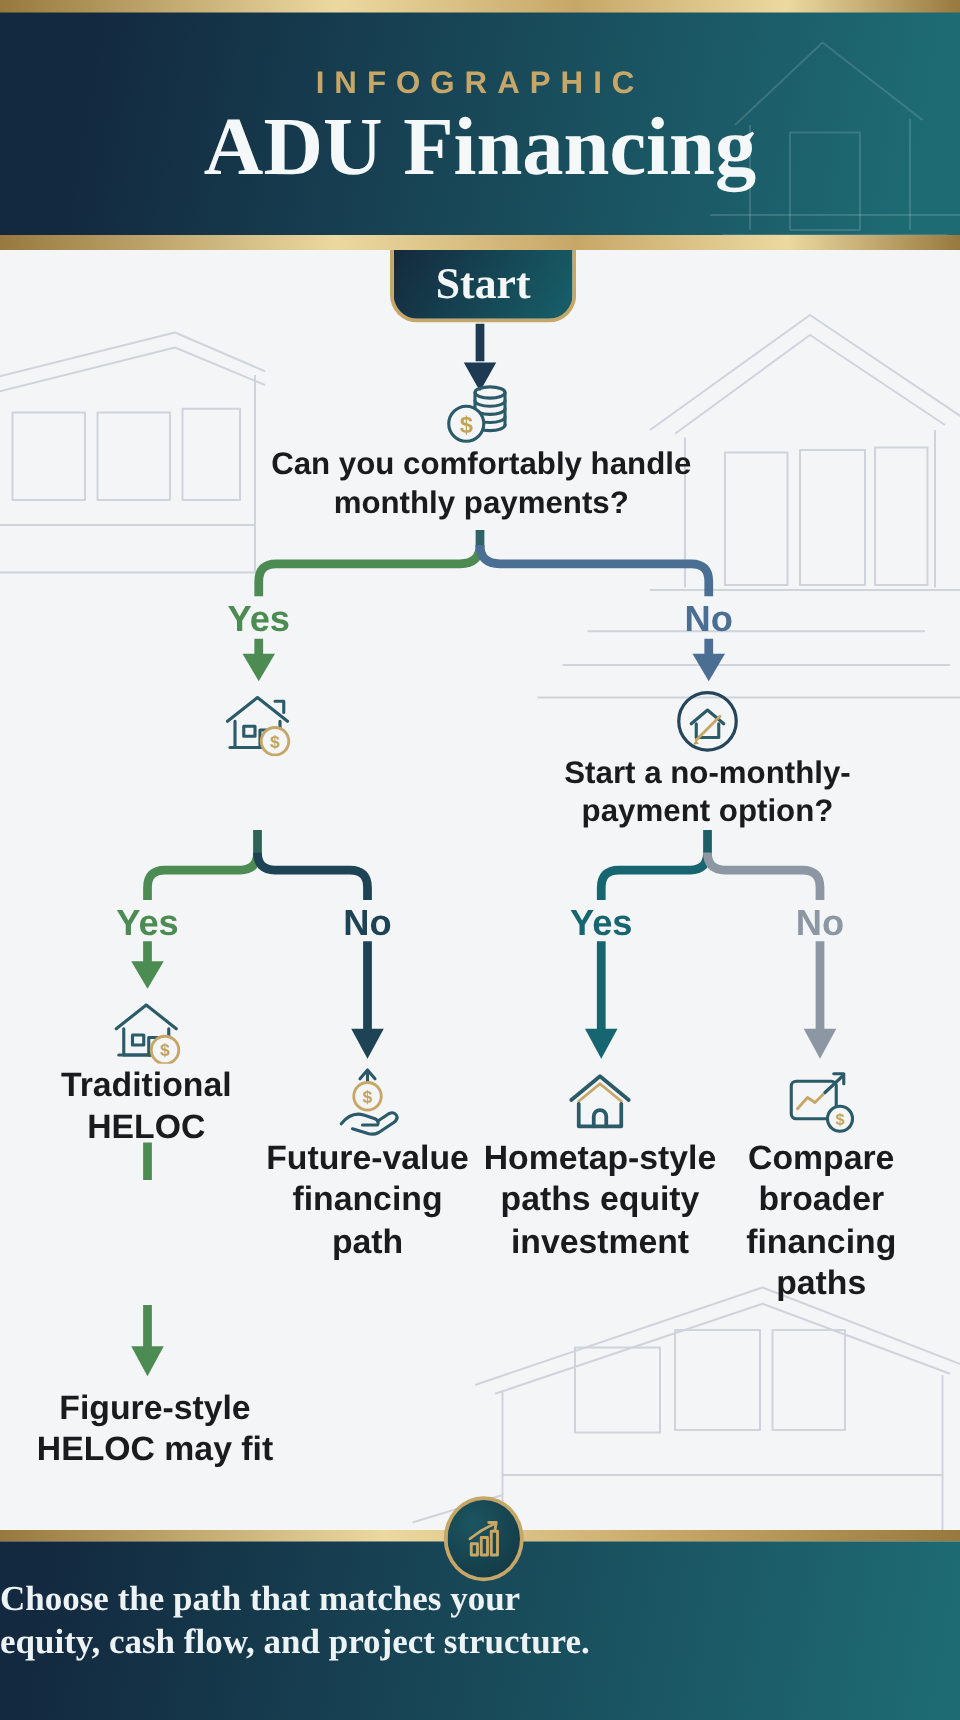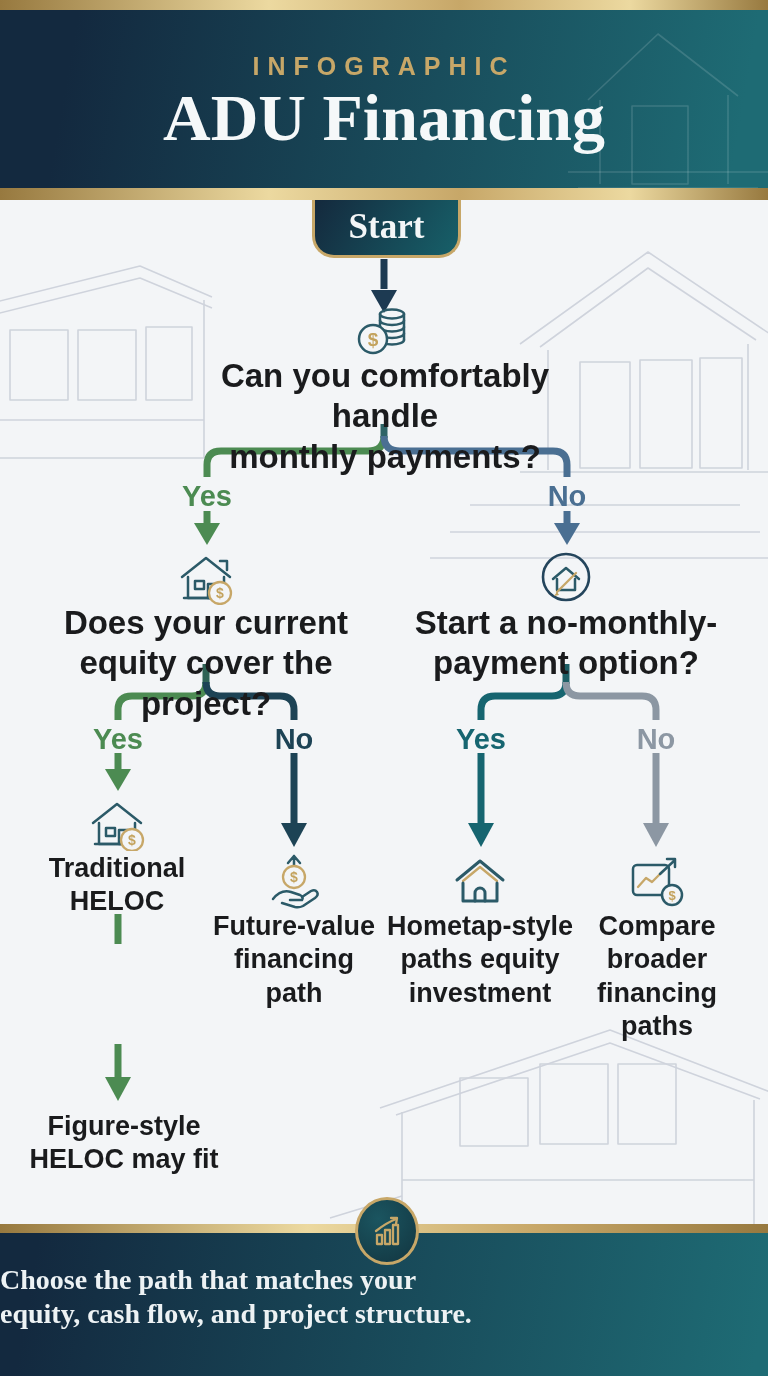--- a/index.html
+++ b/index.html
@@ -41,21 +41,21 @@
   .s-green{stroke:var(--green)} .f-green{fill:var(--green)}
   .s-steel{stroke:var(--steel)} .f-steel{fill:var(--steel)}
   .s-deep{stroke:var(--deep)} .f-deep{fill:var(--deep)}
   .s-tealb{stroke:var(--teal-branch)} .f-tealb{fill:var(--teal-branch)}
   .s-gray{stroke:var(--gray)} .f-gray{fill:var(--gray)}
   .s-stem1{stroke:#2e6466} .s-stem2l{stroke:#2f6355} .s-stem2r{stroke:#1d5f66}
 
   
   .q,.lbl,.outcome{position:absolute;transform:translateX(-50%);text-align:center;
       white-space:pre-line;color:var(--text);font-weight:700;}
-  .q{font-size:33px;line-height:1.22}
+  .q{font-size:25px;line-height:1.22}
   .outcome{font-size:27px;line-height:1.24}
   .lbl{font-size:29px}
   .lbl-green{color:var(--green)} .lbl-steel{color:var(--steel)}
   .lbl-deep{color:var(--deep)} .lbl-tealb{color:var(--teal-branch)} .lbl-gray{color:var(--gray)}
 
   .icon{position:absolute;pointer-events:none}
   .i-ink{stroke:var(--ink);fill:none;stroke-width:2.5;stroke-linejoin:round;stroke-linecap:round}
   .i-gold{stroke:var(--gold);fill:none;stroke-width:2.3;stroke-linejoin:round;stroke-linecap:round}
   .i-teal{stroke:var(--ink);fill:none;stroke-width:3;stroke-linejoin:round;stroke-linecap:round}
   .i-navy{stroke:#24455c;fill:none;stroke-width:2.6}
@@ -182,22 +182,20 @@
       <path d="M6,26 L30,7 L54,26"></path>
         <path d="M44,10 h7 v9"></path>
       <path d="M12,26 V47 H48 V26"></path>
         <path d="M8,47 H52"></path>
       <rect x="19" y="30" width="9" height="8"></rect>
         <rect x="32" y="33" width="9" height="14"></rect>
     </g>
     <circle class="coin-fill i-gold" cx="44" cy="42" r="11"></circle>
     <text class="dollar" x="44" y="47" font-size="14" text-anchor="middle">$</text>
   </svg>
-  <div class="q" style="left:206px;top:603px;width:320px">Does your current
-equity cover the project?</div>
 
   <svg class="icon" style="left:539px;top:550px" width="54" height="54" viewBox="0 0 54 54">
     <circle class="i-navy" cx="27" cy="27" r="23"></circle>
     <g class="i-ink" stroke-width="2">
       <path d="M14,29 L27,18 L40,29"></path>
         <path d="M18,29 V40 H36 V29"></path>
     </g>
     <path class="i-gold" stroke-width="3" d="M18,42 L37,23"></path>
     <path d="M18,42 l-3,4 l5,-1 Z" fill="#c3a25c"></path>
   </svg>

